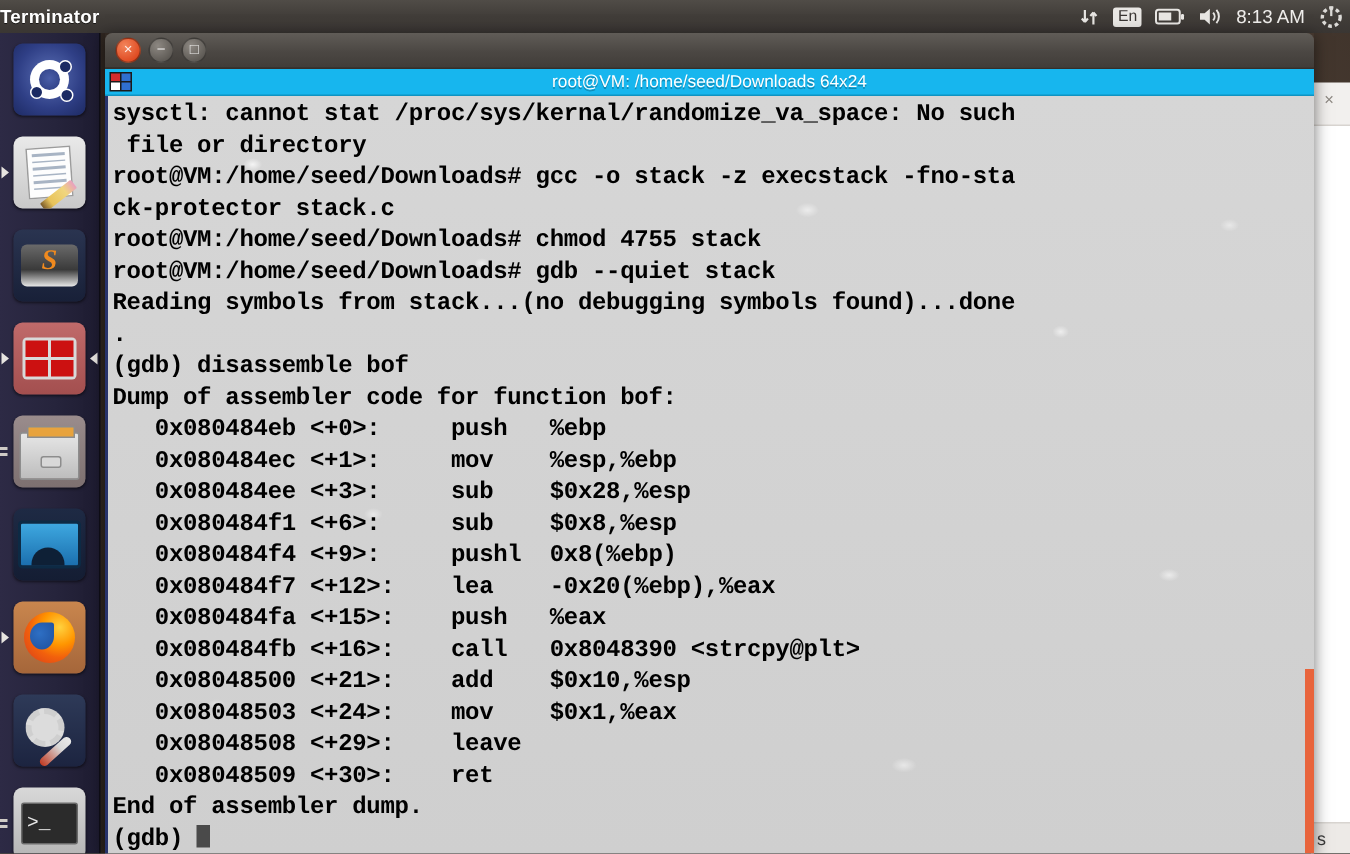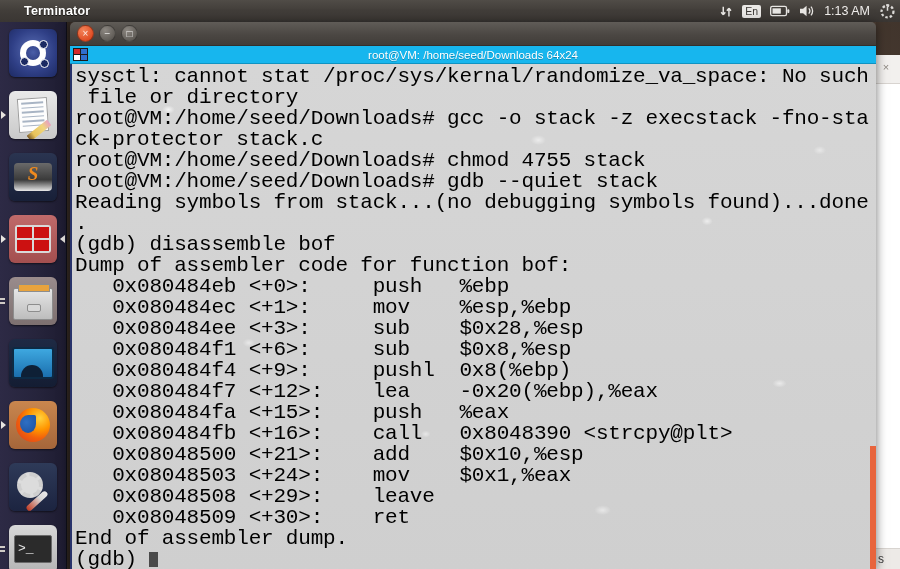--- a/index.html
+++ b/index.html
@@ -58,21 +58,21 @@
   #top-panel {
     position: absolute; left: 0; top: 0;
     width: 900px; height: 22px;
     background: linear-gradient(to bottom, #504c47 0%, #413d39 50%, #3a3633 100%);
     color: #ffffff;
     font-size: 12.5px;
     font-weight: bold;
     display: flex; align-items: center;
   }
   #app-menu-title {
-    margin-left: 24px;
+    margin-left: 0;
     text-shadow: 0 1px 0 rgba(0,0,0,.6);
     letter-spacing: .2px;
     text-align: right;
   }
   #tray {
     position: absolute; right: 4px; top: 0;
     height: 22px;
     display: flex; align-items: center; gap: 9px;
     color: #e8e6e3; font-size: 12px;
   }
@@ -330,25 +330,26 @@
       radial-gradient(ellipse 8px 5px at 9%  80%, rgba(255,255,255,.45) 0%, rgba(255,255,255,0) 70%),
       radial-gradient(ellipse 9px 6px at 93% 17%, rgba(255,255,255,.45) 0%, rgba(255,255,255,0) 70%),
       linear-gradient(to bottom, #d6d6d6 0%, #cfcfcf 100%);
     border-left: 2px solid #28336b;
     box-sizing: border-box;
     overflow: hidden;
   }
   #term-text {
     padding: 2px 0 0 3px;
     font-family: "Liberation Mono", monospace;
-    font-size: 21px;
+    font-size: 16px;
     line-height: 21px;
     color: #000000;
     white-space: pre;
     letter-spacing: -0.2px;
+    font-weight: bold;
   }
   #term-text div { height: 21px; }
   #cursor {
     display: inline-block;
     width: 9px; height: 15px;
     background: #4a4a4a;
     vertical-align: -2px;
   }
   #term-scrollbar {
     position: absolute; right: 0; top: 0;
@@ -391,21 +392,21 @@
           <rect x="3" y="3.8" width="10" height="6.4" fill="#e8e6e3"></rect>
         </svg>
       </span>
       <span class="tray-item">
         <svg width="16" height="14" viewBox="0 0 18 16">
           <path d="M1 5.5 L4.5 5.5 L8.5 2 L8.5 14 L4.5 10.5 L1 10.5 Z" fill="#e8e6e3"></path>
           <path d="M11 5 a4.5 4.5 0 0 1 0 6" stroke="#e8e6e3" stroke-width="1.5" fill="none"></path>
           <path d="M13.5 3 a7.5 7.5 0 0 1 0 10" stroke="#e8e6e3" stroke-width="1.5" fill="none"></path>
         </svg>
       </span>
-      <span id="tray-clock" class="tray-item">1:13 AM</span>
+      <span id="tray-clock" class="tray-item">8:13 AM</span>
       <span class="tray-item">
         <svg width="17" height="17" viewBox="0 0 18 18">
           <path d="M9 1.2 L10.4 1.2 L10.4 3.3 L7.6 3.3 L7.6 1.2 Z" fill="#dcdad7"></path>
           <circle cx="9" cy="9" r="6.3" fill="none" stroke="#dcdad7" stroke-width="2.4" stroke-dasharray="2.6 2.1"></circle>
           <rect x="8.2" y="3.6" width="1.6" height="4.6" fill="#dcdad7"></rect>
         </svg>
       </span>
     </div>
   </div>
 

